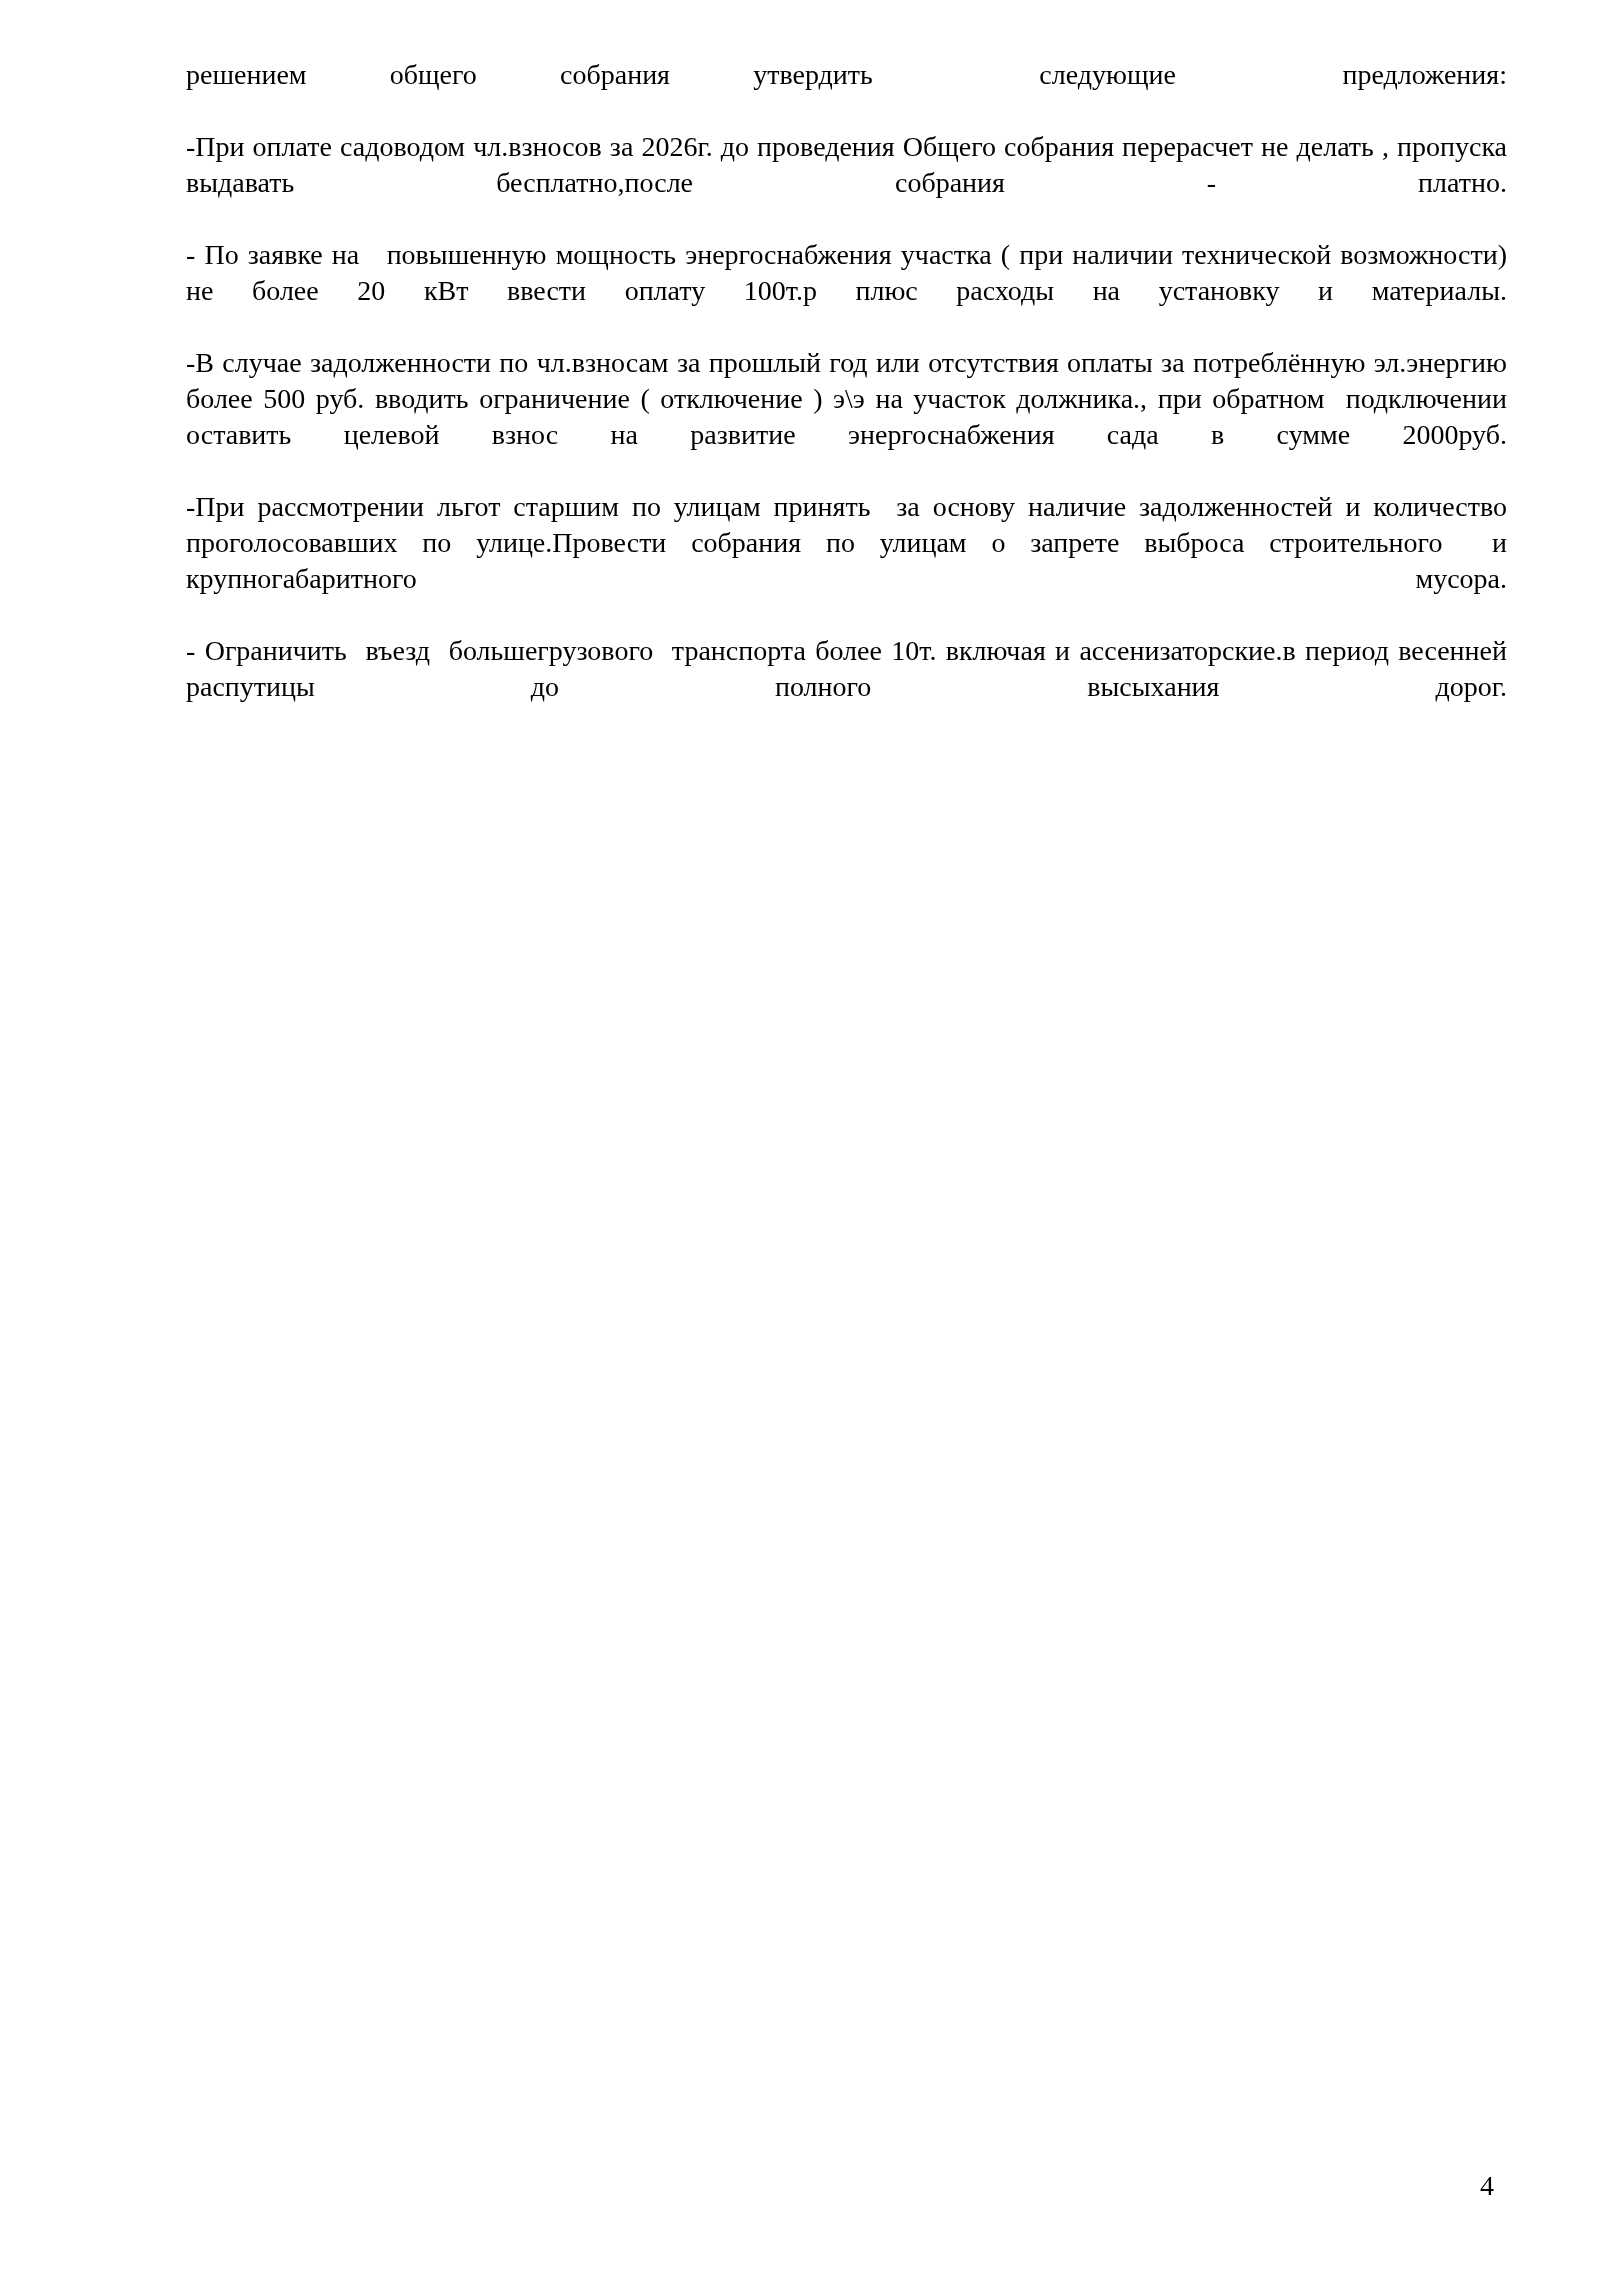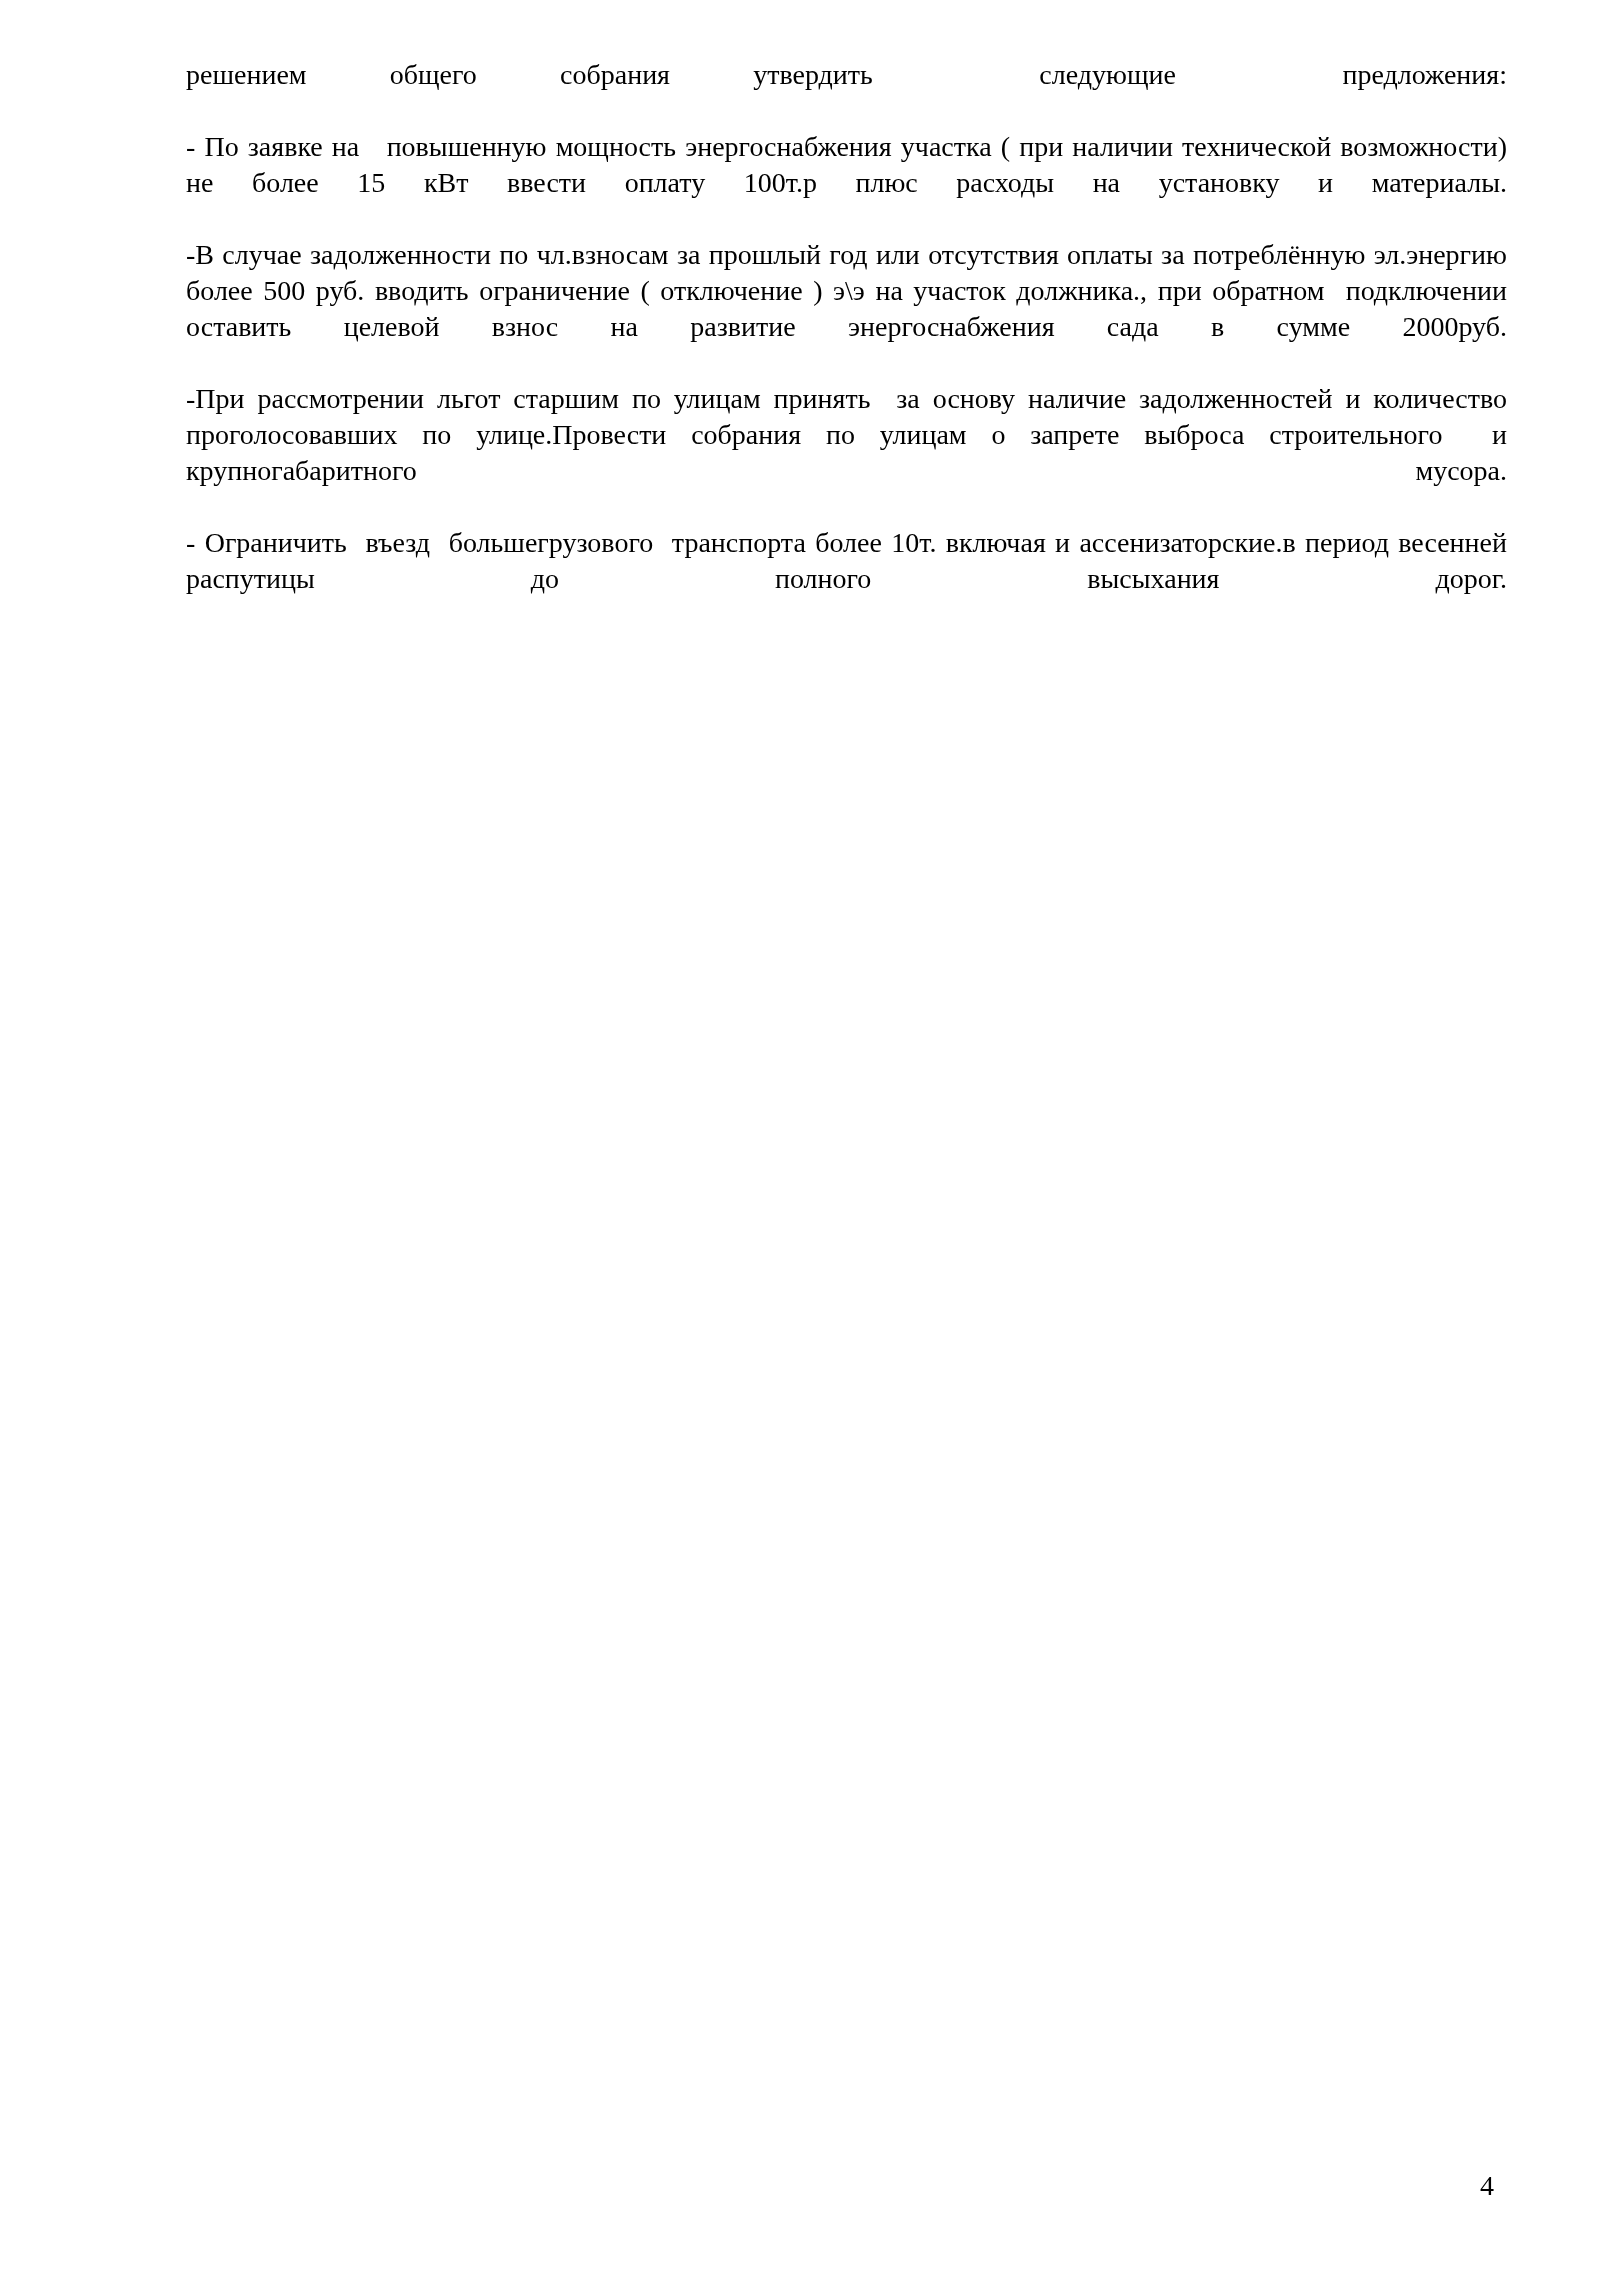--- a/index.html
+++ b/index.html
@@ -78,23 +78,24 @@
 </style>
 </head>
 <body>
 
 <div id="page">
 
   <div id="text-body">
 
     <p class="ind-none">решением общего собрания утвердить  следующие  предложения:</p>
 
+    <p class="ind-large">-При оплате садоводом чл.взносов за 2026г. до проведения Общего собрания перерасчет не делать , пропуска выдавать бесплатно,после собрания - платно.</p>
 
 
-    <p class="ind-large">- По заявке на   повышенную мощность энергоснабжения участка ( при наличии технической возможности) не более 15 кВт ввести оплату 100т.р плюс расходы на установку и материалы.</p>
+    <p class="ind-large">- По заявке на   повышенную мощность энергоснабжения участка ( при наличии технической возможности) не более 20 кВт ввести оплату 100т.р плюс расходы на установку и материалы.</p>
 
 
     <p class="ind-small">-В случае задолженности по чл.взносам за прошлый год или отсутствия оплаты за потреблённую эл.энергию более 500 руб. вводить ограничение ( отключение ) э\э на участок должника., при обратном  подключении оставить целевой взнос на развитие энергоснабжения сада в сумме 2000руб.</p>
 
     <p class="ind-large">-При рассмотрении льгот старшим по улицам принять  за основу наличие задолженностей и количество проголосовавших по улице.Провести собрания по улицам о запрете выброса строительного  и крупногабаритного мусора.</p>
 
     <p class="ind-tiny">- Ограничить  въезд  большегрузового  транспорта более 10т. включая и ассенизаторские.в период весенней распутицы до полного высыхания дорог.</p>
 
   </div>
 

